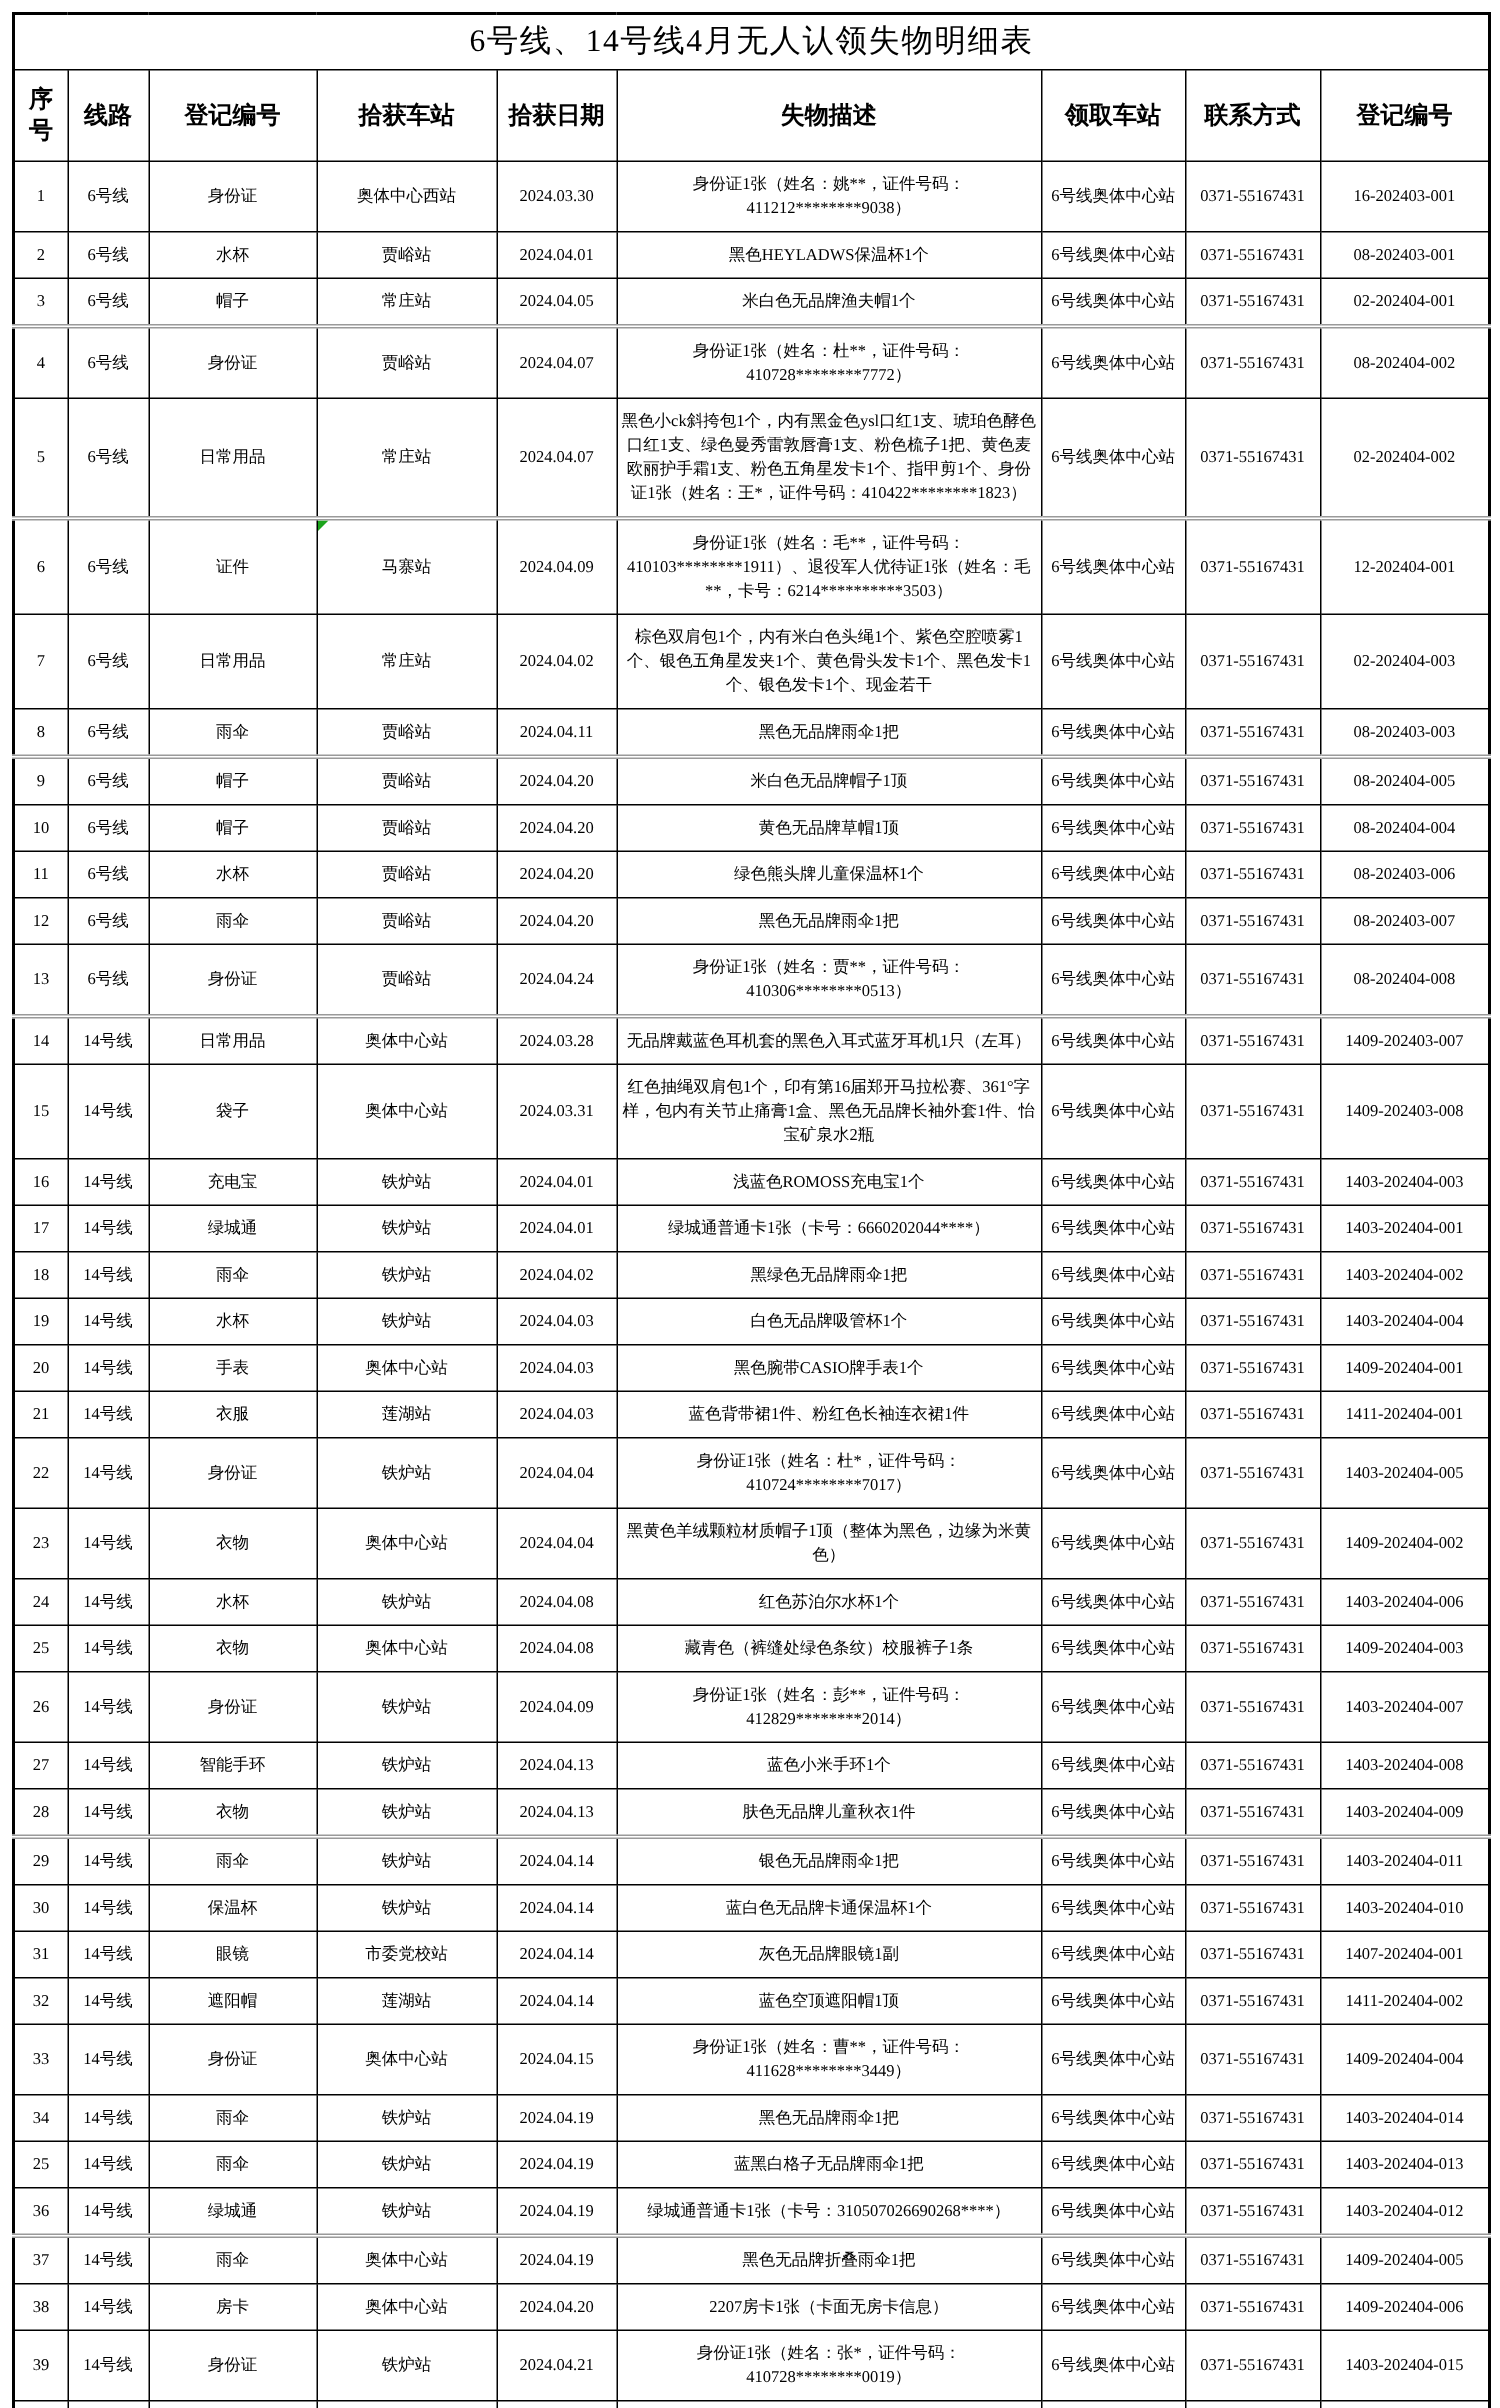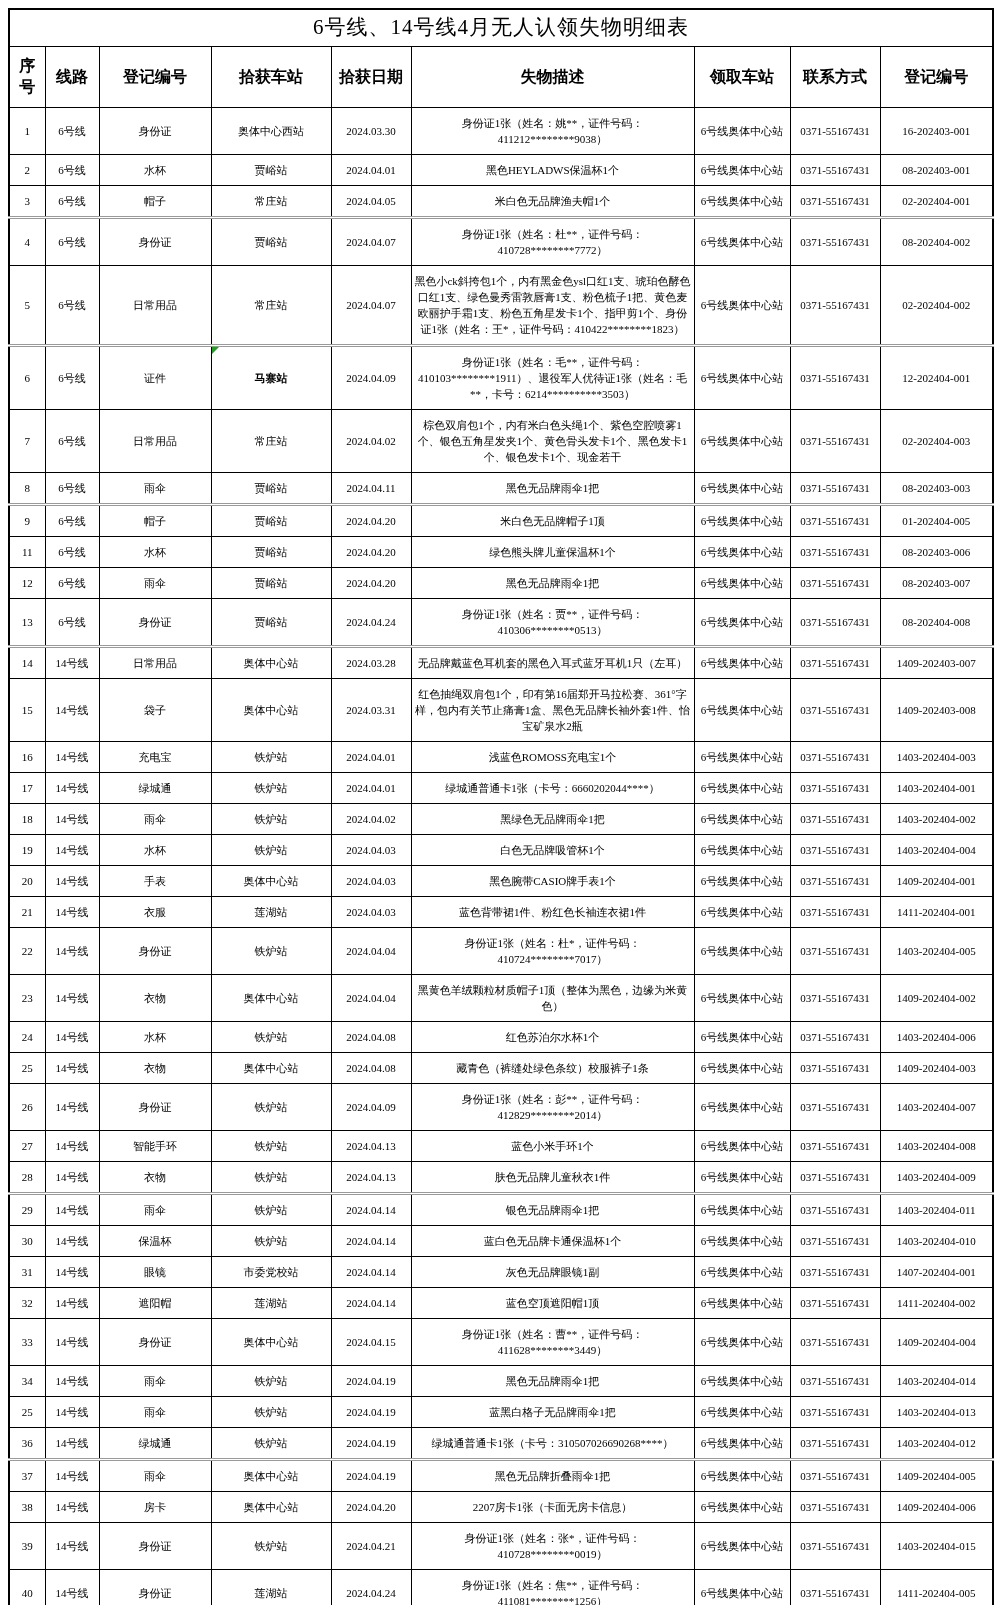--- a/index.html
+++ b/index.html
@@ -21,21 +21,21 @@
     font-size:21px; font-weight:normal; padding:3px 2px 5px 2px; letter-spacing:1px;
   }
   thead th.col {
     font-size:16px; font-weight:bold; padding:9px 2px;
   }
   tbody td {
     font-size:11px; line-height:16px; padding:7px 2px;
   }
   tbody td[data-name="cell-description"] { padding:7px 2px; }
   tr.sep td { border-top:3px double #9a9a9a; }
-  td.marker-cell { position:relative;font-weight:bold; }
+  td.marker-cell { position:relative; }
   .comment-marker {
     position:absolute; top:0; left:0; width:0; height:0;
     border-top:7px solid #1ca41c; border-right:7px solid transparent;
   }
 </style>
 </head>
 <body>
 
 <div class="page" data-name="document-page">
   <table class="lost-items" data-name="lost-items-table">
@@ -157,21 +157,32 @@
         </tr>
         <tr data-name="table-row" class="sep">
           <td data-name="cell-seq">9</td>
           <td data-name="cell-line">6号线</td>
           <td data-name="cell-item-name">帽子</td>
           <td data-name="cell-station-found">贾峪站</td>
           <td data-name="cell-date-found">2024.04.20</td>
           <td data-name="cell-description">米白色无品牌帽子1顶</td>
           <td data-name="cell-pickup-station">6号线奥体中心站</td>
           <td data-name="cell-contact">0371-55167431</td>
-          <td data-name="cell-registration-no">01-202404-005</td>
+          <td data-name="cell-registration-no">08-202404-005</td>
+        </tr>
+        <tr data-name="table-row">
+          <td data-name="cell-seq">10</td>
+          <td data-name="cell-line">6号线</td>
+          <td data-name="cell-item-name">帽子</td>
+          <td data-name="cell-station-found">贾峪站</td>
+          <td data-name="cell-date-found">2024.04.20</td>
+          <td data-name="cell-description">黄色无品牌草帽1顶</td>
+          <td data-name="cell-pickup-station">6号线奥体中心站</td>
+          <td data-name="cell-contact">0371-55167431</td>
+          <td data-name="cell-registration-no">08-202404-004</td>
         </tr>
         <tr data-name="table-row">
           <td data-name="cell-seq">11</td>
           <td data-name="cell-line">6号线</td>
           <td data-name="cell-item-name">水杯</td>
           <td data-name="cell-station-found">贾峪站</td>
           <td data-name="cell-date-found">2024.04.20</td>
           <td data-name="cell-description">绿色熊头牌儿童保温杯1个</td>
           <td data-name="cell-pickup-station">6号线奥体中心站</td>
           <td data-name="cell-contact">0371-55167431</td>

